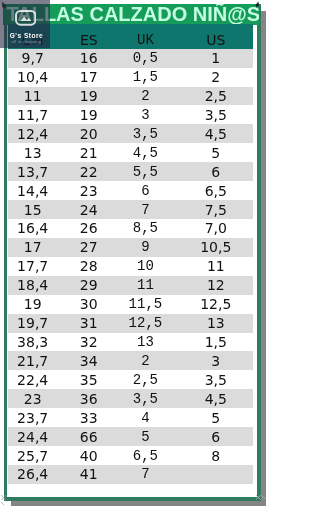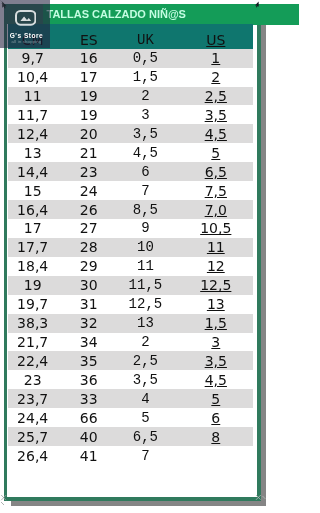--- a/index.html
+++ b/index.html
@@ -8,34 +8,34 @@
 
   
   .shadow{position:absolute;left:11px;top:11px;width:255px;height:495px;background:#858585;}
 
   
   .frame{position:absolute;left:3.7px;top:4px;width:257px;height:497px;background:#307a5d;}
   
   .inner{position:absolute;left:7px;top:24.3px;width:250.3px;height:473.2px;background:#ffffff;}
 
   .title{position:absolute;left:3px;top:4px;width:256px;height:20.5px;background:#149c58;color:#c4fde2;
-         font-size:11px;font-weight:bold;line-height:20.5px;letter-spacing:0px;
-         white-space:nowrap;overflow:hidden;box-sizing:border-box;padding-left:3.5px;margin-left:40px;}
+         font-size:20px;font-weight:bold;line-height:20.5px;letter-spacing:0px;
+         white-space:nowrap;overflow:hidden;box-sizing:border-box;padding-left:3.5px;}
 
   table{position:absolute;left:8px;top:24.3px;width:245.3px;border-collapse:collapse;table-layout:fixed;}
   th,td{font-family:"DejaVu Sans",sans-serif;font-size:14px;text-align:center;padding:0;font-weight:normal;color:#111;}
   thead th{height:16.4px;background:#0f766e;vertical-align:middle;padding-top:8px;}
   tbody td{height:18.93px;}
   tbody tr:nth-child(odd) td{background:#dcdbdb;}
   tbody tr:nth-child(even) td{background:#fff;}
   col.c1{width:52.75px;}col.c2{width:56.35px;}col.c3{width:63.5px;}col.c4{width:72.7px;}
   td:nth-child(1),th:nth-child(1){padding-right:3.4px;}
   td:nth-child(2),th:nth-child(2){padding-right:0.3px;}
   td:nth-child(3),th:nth-child(3){padding-right:6.9px;font-family:Liberation Mono, monospace;}
-  td:nth-child(4),th:nth-child(4){padding-right:2.3px;text-decoration:underline;}
+  td:nth-child(4),th:nth-child(4){padding-right:2.3px;}
 
   
   .wm{position:absolute;left:0px;top:0px;width:50px;height:48px;background:rgba(34,33,62,0.58);overflow:hidden;}
   .wm-icon{position:absolute;left:14.9px;top:9.9px;width:21.4px;height:15.7px;opacity:0.82;}
   .wm-name{position:absolute;left:1.5px;top:31.8px;width:50px;text-align:center;color:#ffffff;font-size:6.6px;font-weight:bold;letter-spacing:0.5px;line-height:7px;}
   .wm-tag{position:absolute;left:1.5px;top:39.2px;width:50px;text-align:center;color:rgba(255,255,255,0.42);font-size:4.2px;letter-spacing:0.2px;line-height:5px;}
   .cursor{position:absolute;left:0px;top:0px;width:10px;height:10px;opacity:0.85;}
   .corner-tr{position:absolute;left:253px;top:0px;width:8px;height:8px;}
   .corner-bl{position:absolute;left:0px;top:494px;width:10px;height:12px;}
   .corner-br{position:absolute;left:255px;top:494px;width:12px;height:12px;}
@@ -95,20 +95,26 @@
           <td>3,5</td>
           <td>4,5</td>
         </tr>
         <tr>
           <td>13</td>
           <td>21</td>
           <td>4,5</td>
           <td>5</td>
         </tr>
         <tr>
+          <td>13,7</td>
+          <td>22</td>
+          <td>5,5</td>
+          <td>6</td>
+        </tr>
+        <tr>
           <td>14,4</td>
           <td>23</td>
           <td>6</td>
           <td>6,5</td>
         </tr>
         <tr>
           <td>15</td>
           <td>24</td>
           <td>7</td>
           <td>7,5</td>

